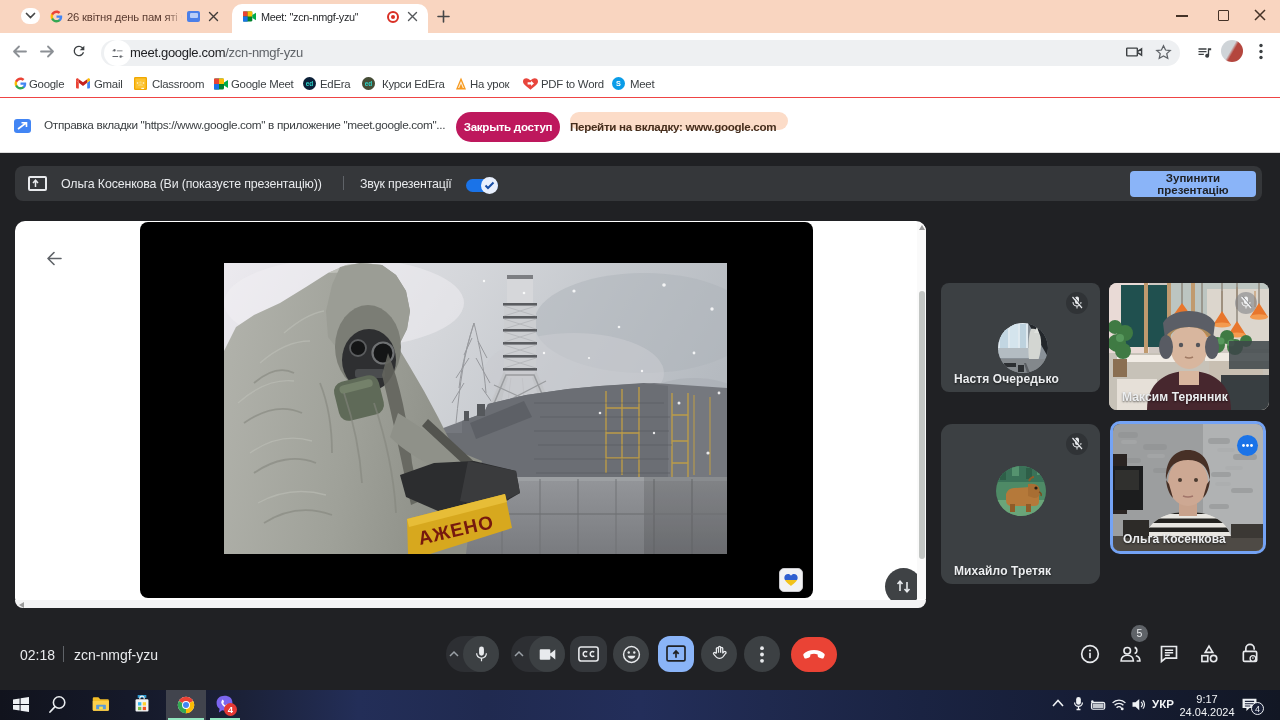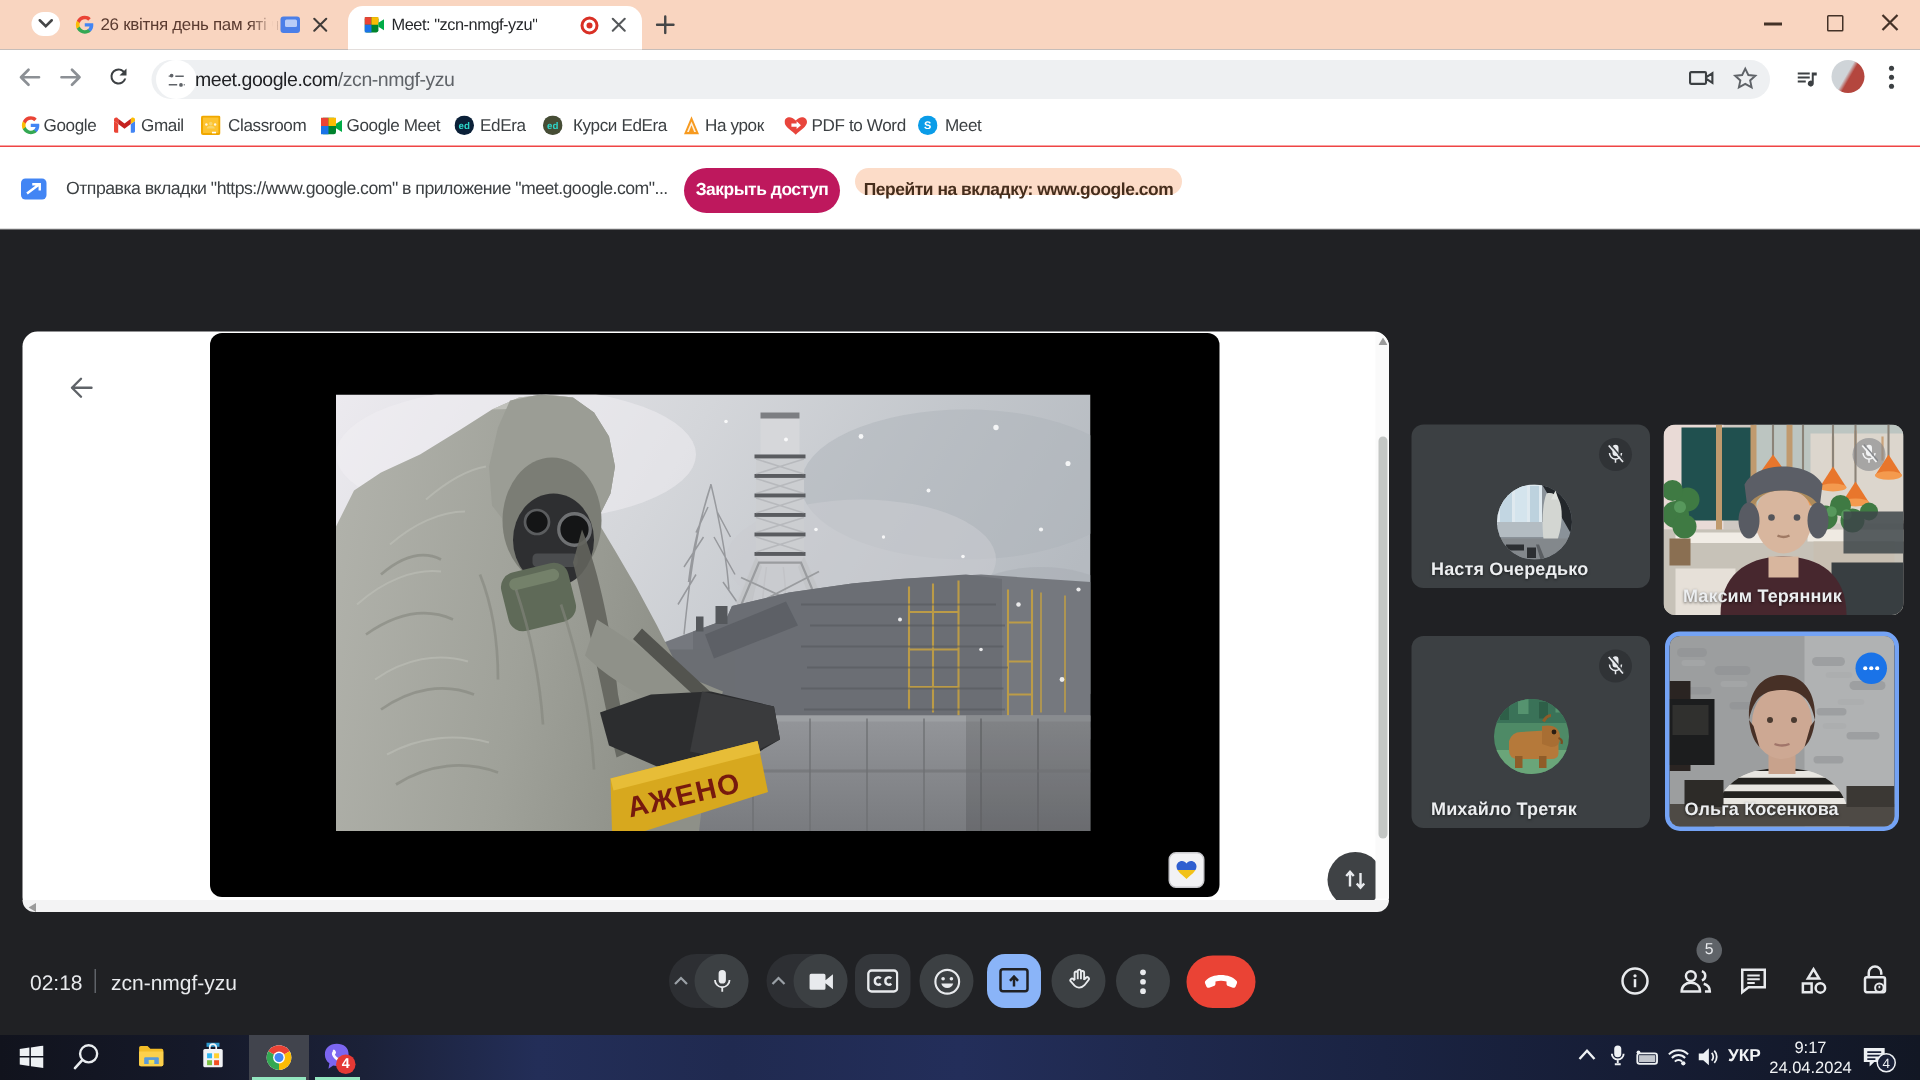--- a/index.html
+++ b/index.html
@@ -171,24 +171,39 @@
   <div class="abs bmt" style="left:630px;">Meet</div>
 </div>
 
 <div class="abs" id="infobar">
   <div class="abs" style="left:14px;top:21px;width:17px;height:14px;background:#4285f4;border-radius:3px;"></div>
   <svg class="abs" style="left:17px;top:24px" width="11" height="8" viewBox="0 0 11 8">
       <path d="M1 7 L9 1 M4.5 0.8 H9.5 V5" stroke="#fff" stroke-width="1.6" fill="none"></path>
     </svg>
   <div class="abs" style="left:44px;top:20px;font-size:11.8px;letter-spacing:-0.35px;color:#3c4043;white-space:nowrap;">Отправка вкладки "https://www.google.com" в приложение "meet.google.com"...</div>
   <div class="abs" style="left:456px;top:14px;width:104px;height:30px;background:#be185d;border-radius:15px;color:#fff;font-size:11.6px;letter-spacing:-0.3px;font-weight:bold;text-align:center;line-height:30px;">Закрыть доступ</div>
-  <div class="abs" style="left:570px;top:14px;width:218px;height:18px;background:#fcdcc8;border-radius:15px;color:#452d1c;font-size:11.6px;letter-spacing:-0.3px;font-weight:bold;text-align:center;line-height:30px;white-space:nowrap;">Перейти на вкладку: www.google.com</div>
+  <div class="abs" style="left:570px;top:14px;width:218px;height:18px;background:#fcdcc8;border-radius:15px;color:#452d1c;font-size:11.6px;letter-spacing:-0.3px;font-weight:bold;text-align:left;line-height:30px;white-space:nowrap;">Перейти на вкладку: www.google.com</div>
 </div>
 
 <div class="abs" id="meet">
+  <div class="abs" id="presbar">
+    <div class="abs" style="left:13px;top:10px;width:15px;height:11px;border:2px solid #e8eaed;border-radius:2px;"></div>
+    <svg class="abs" style="left:17px;top:13px" width="7" height="9" viewBox="0 0 7 9">
+        <path d="M3.5 8 V1.5 M1 4 L3.5 1.2 L6 4" stroke="#e8eaed" stroke-width="1.5" fill="none"></path>
+      </svg>
+    <div class="abs" style="left:46px;top:11px;font-size:12.4px;letter-spacing:-0.15px;color:#e8eaed;">Ольга Косенкова (Ви (показуєте презентацію))</div>
+    <div class="abs" style="left:328px;top:10px;width:1px;height:14px;background:#5f6368;"></div>
+    <div class="abs" style="left:345px;top:11px;font-size:12.4px;letter-spacing:-0.15px;color:#e8eaed;">Звук презентації</div>
+    <div class="abs" style="left:451px;top:13px;width:32px;height:13px;background:#1a73e8;border-radius:7px;"></div>
+    <div class="abs" style="left:466px;top:11px;width:17px;height:17px;background:#e8f0fe;border-radius:50%;"></div>
+    <svg class="abs" style="left:469px;top:15px" width="11" height="9" viewBox="0 0 11 9">
+        <path d="M1.5 4.5 L4 7 L9.5 1.5" stroke="#174ea6" stroke-width="2" fill="none"></path>
+      </svg>
+    <div class="abs" style="left:1115px;top:4.5px;width:126px;height:26px;background:#8ab4f8;border-radius:4px;color:#1f2023;font-size:11.5px;font-weight:bold;text-align:center;line-height:12.5px;padding-top:1px;box-sizing:border-box;display:flex;flex-direction:column;justify-content:center;">Зупинити<br>презентацію</div>
+  </div>
 
   <div class="abs" id="panel">
     <svg class="abs" style="left:31px;top:30px" width="16" height="15" viewBox="0 0 16 15">
         <path d="M15 7.5 H2 M8 1.5 L2 7.5 L8 13.5" stroke="#5f6368" stroke-width="1.6" fill="none" stroke-linecap="round" stroke-linejoin="round"></path>
       </svg>
     <div class="abs" id="blackbox"></div>
 
     <svg class="abs" id="photo" style="left:209px;top:42px" width="503" height="291" viewBox="0 0 503 291">
       <defs>
         <linearGradient id="sky" x1="0" y1="0" x2="1" y2="0.35">
@@ -435,21 +450,21 @@
     </svg>
     <div class="micoff" style="left:126px;top:9px;background:rgba(130,132,136,.6);"></div>
     <svg class="abs" style="left:131px;top:13px" width="12" height="14" viewBox="0 0 24 28">
         <path fill="#f2f3f4" d="M12 16a4 4 0 0 0 4-4V5a4 4 0 1 0-8 0v7a4 4 0 0 0 4 4zm7-4a7 7 0 0 1-14 0H3a9 9 0 0 0 8 8.9V25h2v-4.1A9 9 0 0 0 21 12h-2z"></path>
         <path d="M3 2 L22 24" stroke="#f2f3f4" stroke-width="2.4"></path>
         <path d="M5.2 0.8 L24.2 22.8" stroke="#888a8e" stroke-width="2"></path>
       </svg>
     <div class="name">Максим Терянник</div>
   </div>
 
-  <div class="abs tile" id="tile3" style="left:941px;top:271px;width:159px;height:128px;">
+  <div class="abs tile" id="tile3" style="left:941px;top:271px;width:159px;height:160px;border-radius:11px;">
     <svg class="abs" style="left:55px;top:42px" width="50" height="50" viewBox="0 0 50 50">
       <defs>
           <clipPath id="av3">
             <circle cx="25" cy="25" r="25"></circle>
           </clipPath>
         </defs>
       <g clip-path="url(#av3)">
         <rect width="50" height="50" fill="#4e8a66"></rect>
         <rect x="0" y="0" width="50" height="16" fill="#3a7258"></rect>
         <rect x="4" y="2" width="6" height="12" fill="#2e5f48"></rect>

